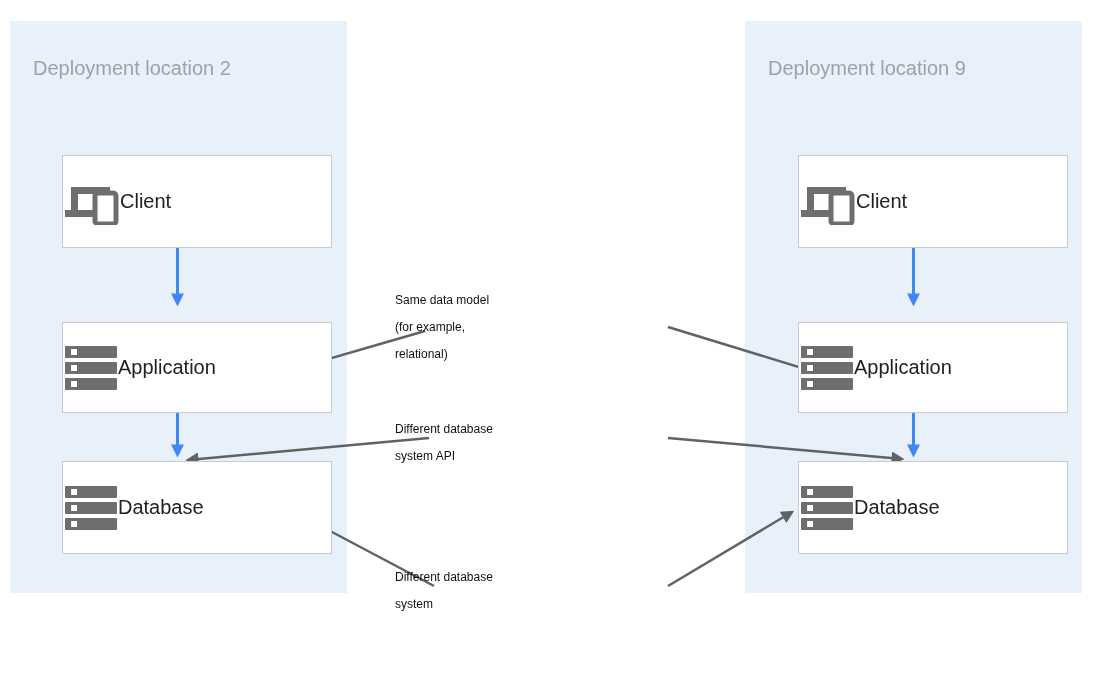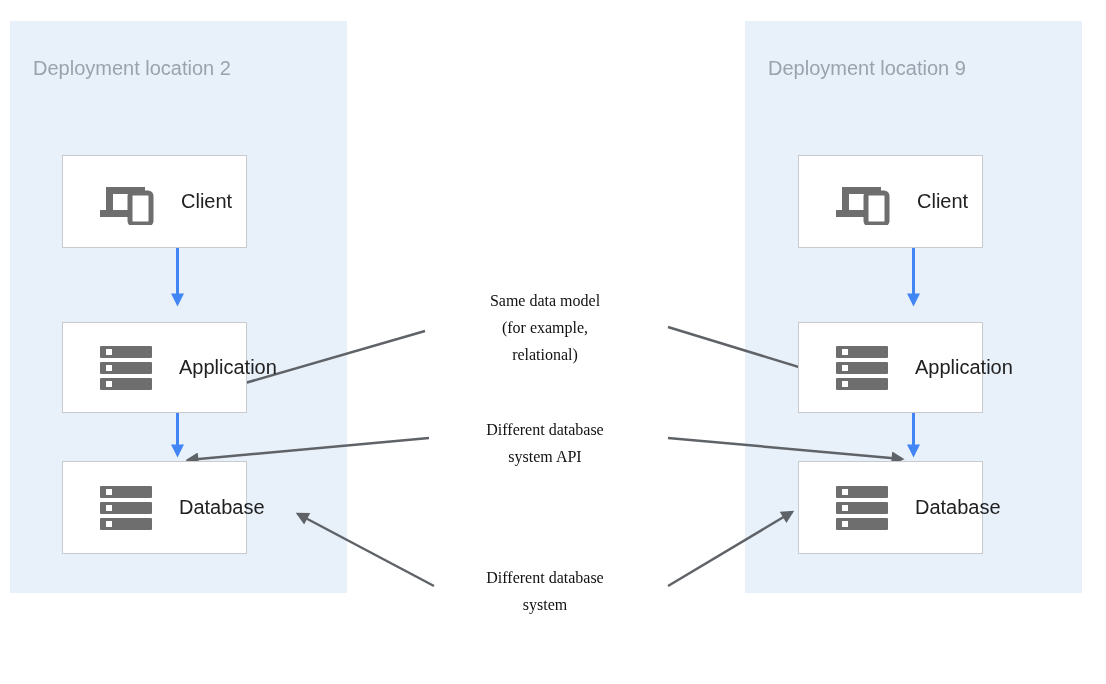--- a/index.html
+++ b/index.html
@@ -31,28 +31,27 @@
   .panel-2{left:745px;}
   .panel-title{
     position:absolute;
     left:23px;top:36px;
     font-size:20px;
     color:var(--panel-title);
     white-space:nowrap;
   }
   .node{
     position:absolute;
-    width:185px;height:93px;
+    width:270px;height:93px;
     background:var(--box-bg);
     border:1px solid var(--box-border);
     box-sizing:border-box;
     display:flex;
     align-items:center;
-    padding-left:36px;
-    gap:26px;
+    padding-left:1px;
   }
   .node .label{
     font-size:20px;
     color:var(--label);
     white-space:nowrap;
   }
   .col-left{left:62px;}
   .col-right{left:798px;}
   .row-client{top:155px;}
   .row-application{top:322px;height:91px;}
@@ -62,26 +61,24 @@
     position:absolute;left:0;top:0;width:1106px;height:684px;
     pointer-events:none;
   }
   .blue-line{stroke:var(--arrow-blue);stroke-width:3;fill:none;}
   .gray-line{stroke:var(--arrow-gray);stroke-width:2.5;fill:none;}
   .blue-head{fill:var(--arrow-blue);}
   .gray-head{fill:var(--arrow-gray);}
   .annotation{
     position:absolute;
     left:395px;width:300px;
-    text-align:center;
-    font-size:16px;
+    font-size:12px;
     line-height:27px;
     color:var(--annotation);
     white-space:pre-line;
-    font-family:Liberation Serif, serif;
   }
   .ann-1{top:287px;}
   .ann-2{top:416px;}
   .ann-3{top:564px;}
 </style>
 </head>
 <body>
 
 <div class="canvas">
 

